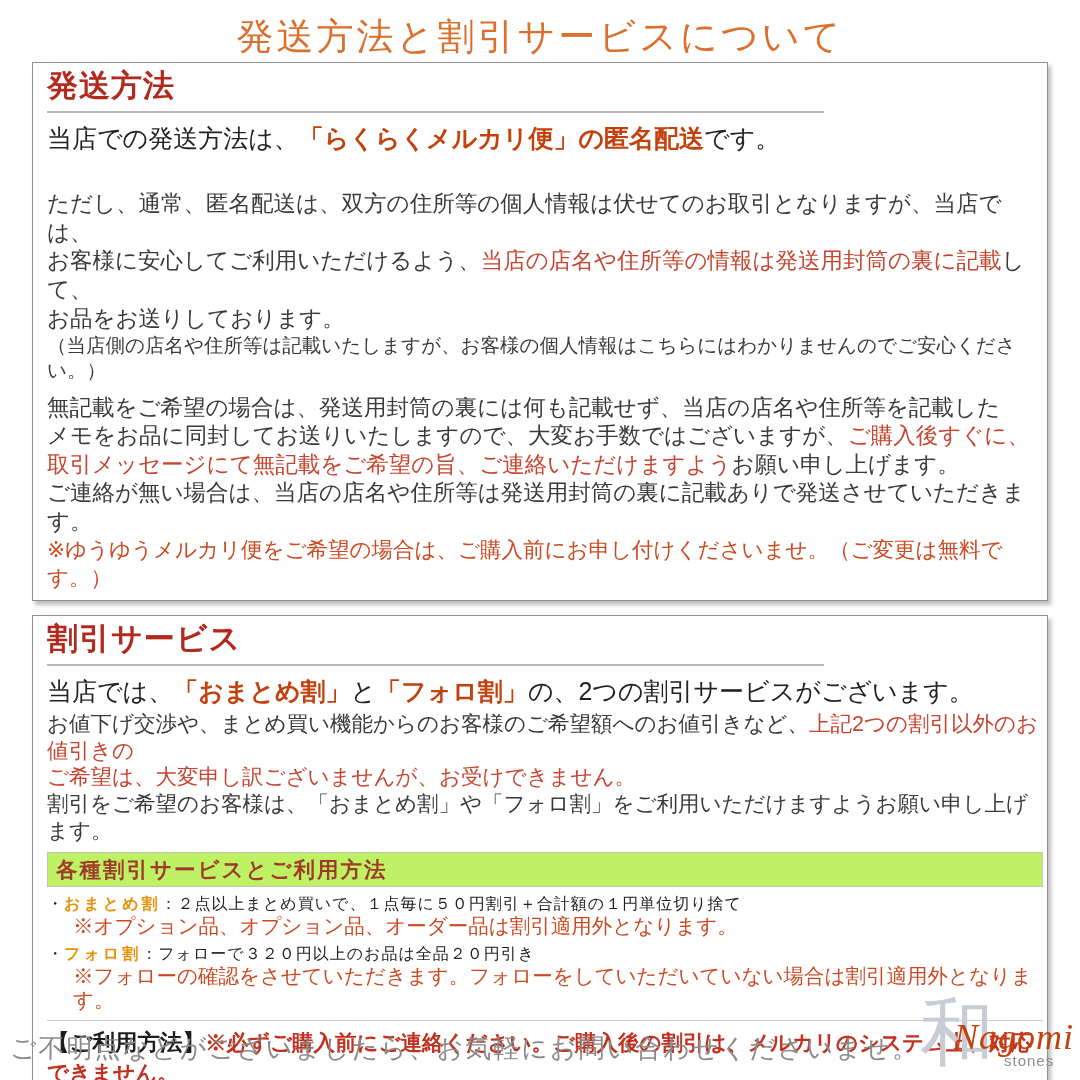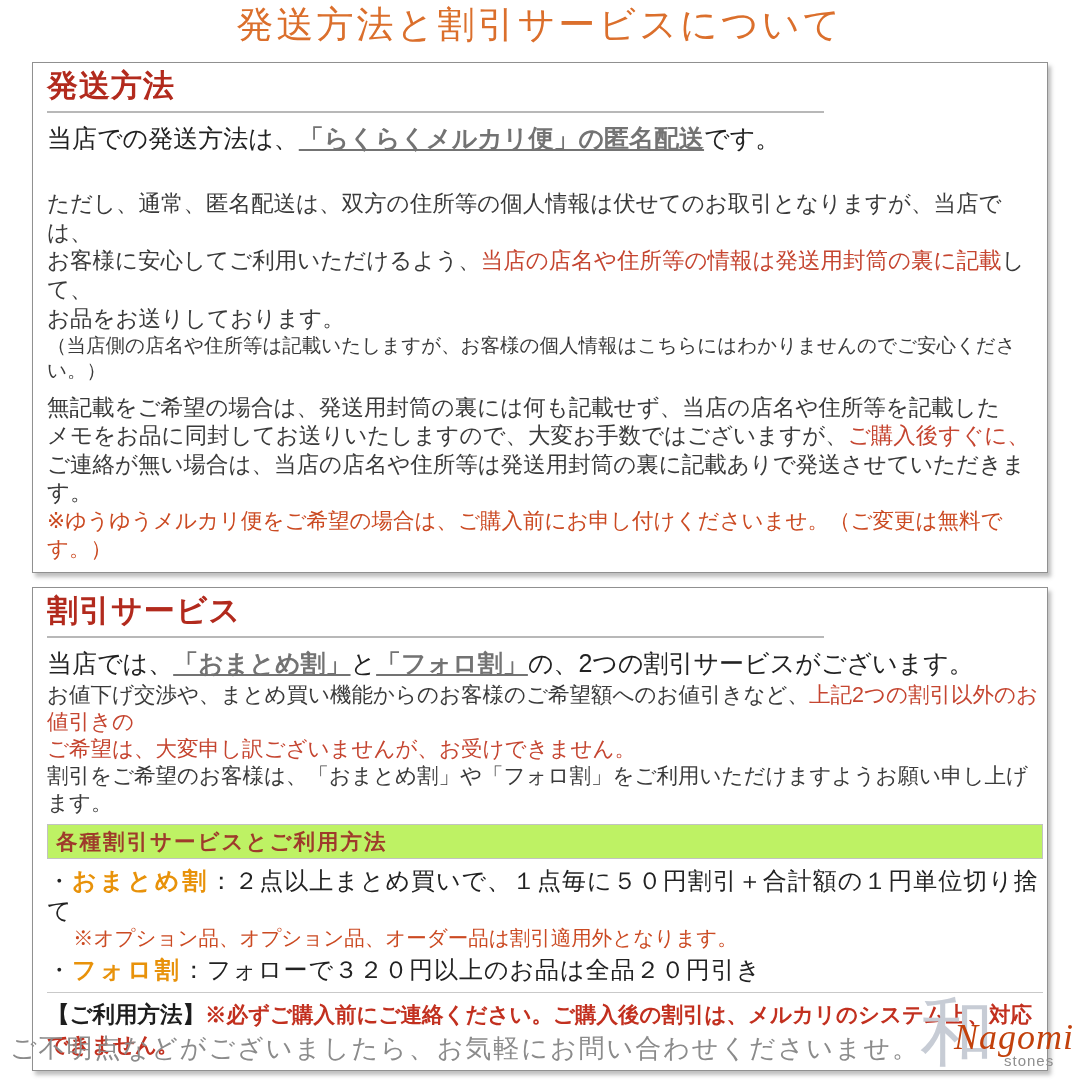--- a/index.html
+++ b/index.html
@@ -16,20 +16,21 @@
     overflow:hidden;
   }
   
   .page-title{
     font-family:var(--serif);
     color:#db6f2c;
     font-size:37px;
     font-weight:400;
     text-align:center;
     letter-spacing:3px;
+    padding-top:12px;
     height:62px;
   }
   
   .box{
     margin:0 32px 14px 32px;
     border:1px solid #909090;
     box-shadow:3px 4px 4px rgba(110,110,110,0.45);
     background:#fff;
     padding:4px 4px 8px 14px;
   }
@@ -42,21 +43,21 @@
     line-height:1.25;
   }
   .heading-rule{
     height:2px;
     background:#b8b8b8;
     width:78%;
     margin:5px 0 9px 0;
   }
   
   .lead-line{font-size:25px;line-height:1.3;margin-bottom:10px;color:#222;}
-  .em-red{color:#737373;font-weight:bold;text-decoration:underline;}
+  .em-red{color:#c2410c;font-weight:bold;}
   .body-line{font-size:22.5px;line-height:1.27;color:#3a3a3a;}
   .inline-red{color:#c54530;}
   .small-note{font-size:19.5px;line-height:1.3;color:#3a3a3a;}
   .para{margin-bottom:10px;margin-top:36px;}
   .note-orange{color:#cb4a22;font-size:21.5px;line-height:1.3;}
   
   .intro-line{font-size:25px;line-height:1.3;color:#222;margin-bottom:3px;}
   .dis-line{font-size:21.5px;line-height:1.25;color:#3a3a3a;}
   .dis-red{color:#c54530;}
   .gray-bar{
@@ -65,21 +66,21 @@
     font-family:var(--serif);
     font-weight:bold;
     color:#9e3b2b;
     font-size:21.5px;
     letter-spacing:2px;
     padding:2px 8px;
     margin:7px 0 7px 0;
   }
   .bullet-line{
     font-family:var(--serif);
-    font-size:24px;
+    font-size:16px;
     line-height:1.25;
     color:#222;
     letter-spacing:1px;
   }
   .bullet-label{
     font-family:var(--sans);
     font-weight:bold;
     color:#e8920a;
     letter-spacing:3px;
   }
@@ -160,20 +161,23 @@
     </div>
     <div class="body-line">お品をお送りしております。</div>
     <div class="small-note">（当店側の店名や住所等は記載いたしますが、お客様の個人情報はこちらにはわかりませんのでご安心ください。）</div>
   </div>
 
   <div>
     <div class="body-line">無記載をご希望の場合は、発送用封筒の裏には何も記載せず、当店の店名や住所等を記載した</div>
     <div class="body-line">
       <span>メモをお品に同封してお送りいたしますので、大変お手数ではございますが、</span><span class="inline-red">ご購入後すぐに、</span>
     </div>
+    <div class="body-line">
+      <span class="inline-red">取引メッセージにて無記載をご希望の旨、ご連絡いただけますよう</span><span>お願い申し上げます。</span>
+    </div>
     <div class="body-line">ご連絡が無い場合は、当店の店名や住所等は発送用封筒の裏に記載ありで発送させていただきます。</div>
     <div class="note-orange">※ゆうゆうメルカリ便をご希望の場合は、ご購入前にお申し付けくださいませ。（ご変更は無料です。）</div>
   </div>
 </div>
 
 <div class="box">
   <div class="box-heading">割引サービス</div>
   <div class="heading-rule"></div>
 
   <div class="intro-line">
@@ -189,20 +193,21 @@
   <div class="gray-bar">各種割引サービスとご利用方法</div>
 
   <div class="bullet-line">
     <span>・</span><span class="bullet-label">おまとめ割</span><span>：２点以上まとめ買いで、１点毎に５０円割引＋合計額の１円単位切り捨て</span>
   </div>
   <div class="bullet-note">※オプション品、オプション品、オーダー品は割引適用外となります。</div>
 
   <div class="bullet-line">
     <span>・</span><span class="bullet-label">フォロ割</span><span>：フォローで３２０円以上のお品は全品２０円引き</span>
   </div>
+  <div class="bullet-note">※フォローの確認をさせていただきます。フォローをしていただいていない場合は割引適用外となります。</div>
 
   <div class="section-divider"></div>
 
   <div class="usage-line">
     <span class="usage-label">【ご利用方法】</span><span class="usage-note">※必ずご購入前にご連絡ください。ご購入後の割引は、メルカリのシステム上、対応できません。</span>
   </div>
 
 </div>
 
 <div class="footer">

